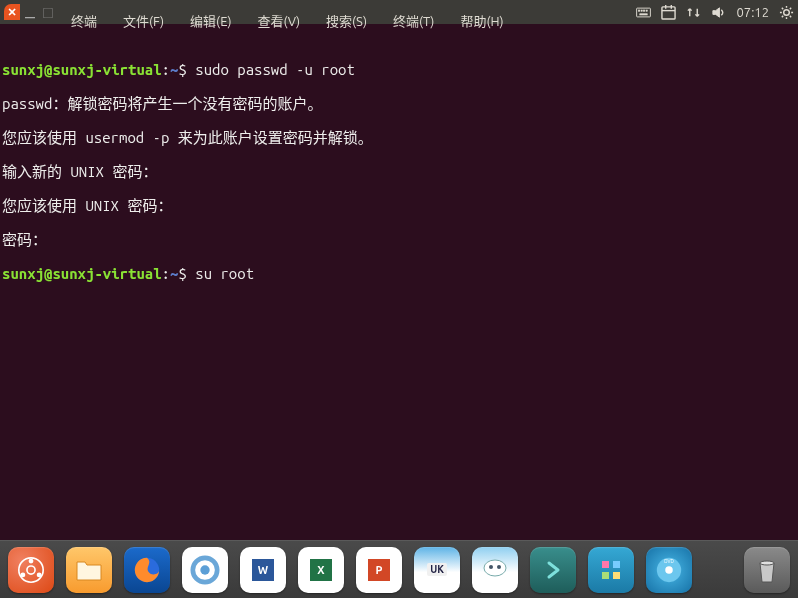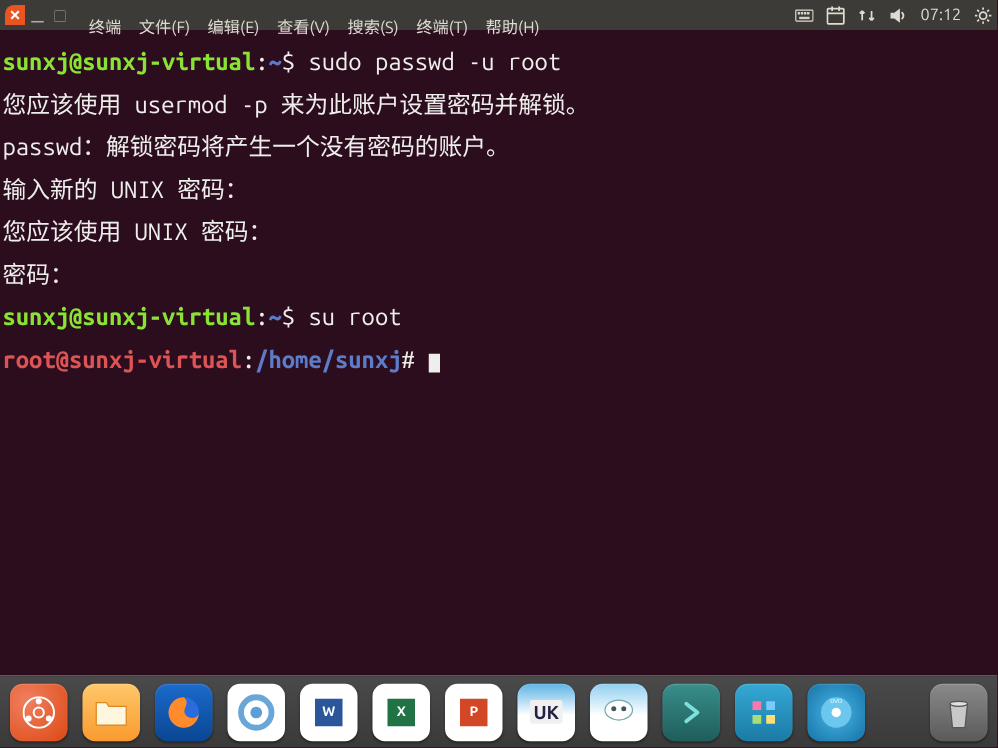--- a/index.html
+++ b/index.html
@@ -27,36 +27,36 @@
   background: #e95420;
   display: flex; align-items: center; justify-content: center;
   color: #fff; font-size: 11px; font-weight: bold;
   border-radius: 7px 0 0 0;
 }
 .wc-btn {
   width: 16px; height: 16px;
   display: flex; align-items: center; justify-content: center;
   color: #aaa; font-size: 10px;
 }
-.menus { display: flex; gap: 0; margin-top: 16px; }
+.menus { display: flex; gap: 12px; margin-top: 16px; }
 .menu-item { padding: 0 7px; cursor: default; }
 .tray {
   position: absolute; right: 4px; top: 0;
   height: 24px;
   display: flex; align-items: center; gap: 10px;
   font-size: 13px;
 }
 .tray-icon { color: #dfdbd2; display: flex; align-items: center; }
 .tray svg { width: 15px; height: 15px; fill: #dfdbd2; stroke: #dfdbd2; }
 .clock { font-size: 13px; }
 
 .terminal {
-  padding: 0 2px;
+  padding: 20px 2px;
   font-family: "Ubuntu Mono", "Noto Sans Mono CJK SC", monospace;
-  font-size: 19px;
+  font-size: 15px;
   line-height: 17px;
   color: #eeeeec;
   white-space: pre;
 }
 .p-green { color: #8ae234; font-weight: bold; }
 .p-red   { color: #dd5454; font-weight: bold; }
 .p-blue  { color: #5c7cc9; font-weight: bold; }
 .cursor {
   display: inline-block;
   width: 9px; height: 15px;
@@ -163,27 +163,26 @@
       <svg viewBox="0 0 16 16">
           <circle cx="8" cy="8" r="3" fill="none" stroke-width="1.5"></circle>
           <path d="M8 1 L8 3 M8 13 L8 15 M1 8 L3 8 M13 8 L15 8 M3 3 L4.5 4.5 M11.5 11.5 L13 13 M3 13 L4.5 11.5 M11.5 4.5 L13 3" stroke-width="1.5"></path>
         </svg>
     </span>
   </div>
 </div>
 
 <div class="terminal">
 <div><span class="p-green">sunxj@sunxj-virtual</span><span>:</span><span class="p-blue">~</span><span>$ </span><span>sudo passwd -u root</span></div>
+<div>passwd：解锁密码将产生一个没有密码的账户。</div>
 <div>您应该使用 usermod -p 来为此账户设置密码并解锁。</div>
-<div>passwd：解锁密码将产生一个没有密码的账户。</div>
 <div>输入新的 UNIX 密码：</div>
 <div>您应该使用 UNIX 密码：</div>
 <div>密码：</div>
 <div><span class="p-green">sunxj@sunxj-virtual</span><span>:</span><span class="p-blue">~</span><span>$ </span><span>su root</span></div>
-<div><span class="p-red">root@sunxj-virtual</span><span>:</span><span class="p-blue">/home/sunxj</span><span># </span><span class="cursor"></span></div>
 </div>
 
 <div class="watermark">@51CTO博客</div>
 
 <div class="dock">
   <div class="dock-icon" style="background:radial-gradient(circle at 30% 30%,#f08060,#dd4814)">
     <svg width="26" height="26" viewBox="0 0 32 32">
         <circle cx="16" cy="16" r="15" fill="none" stroke="#fff" stroke-width="2"></circle>
         <circle cx="16" cy="16" r="5" fill="none" stroke="#fff" stroke-width="2"></circle>
         <circle cx="16" cy="5" r="3" fill="#fff"></circle>
@@ -217,21 +216,21 @@
     <div class="office-tile">
         <div class="office-label" style="background:#217346">X</div>
       </div>
   </div>
   <div class="dock-icon" style="background:#fff">
     <div class="office-tile">
         <div class="office-label" style="background:#d24726">P</div>
       </div>
   </div>
   <div class="dock-icon" style="background:linear-gradient(#5db3e6,#fff 55%)">
-    <div style="font-size:15px;font-weight:bold;color:#224;background:#f0f0f0;padding:1px 3px;border-radius:2px">UK</div>
+    <div style="font-size:10px;font-weight:bold;color:#224;background:#f0f0f0;padding:1px 3px;border-radius:2px">UK</div>
   </div>
   <div class="dock-icon" style="background:linear-gradient(#8fcff0,#fff 55%)">
     <svg width="28" height="24" viewBox="0 0 28 24">
         <ellipse cx="14" cy="10" rx="11" ry="8" fill="#fff" stroke="#7aa"></ellipse>
         <circle cx="10" cy="9" r="2" fill="#456"></circle>
         <circle cx="18" cy="9" r="2" fill="#456"></circle>
       </svg>
   </div>
   <div class="dock-icon active" style="background:linear-gradient(#398e8c,#1e5d5a)">
     <svg width="20" height="20" viewBox="0 0 20 20">

